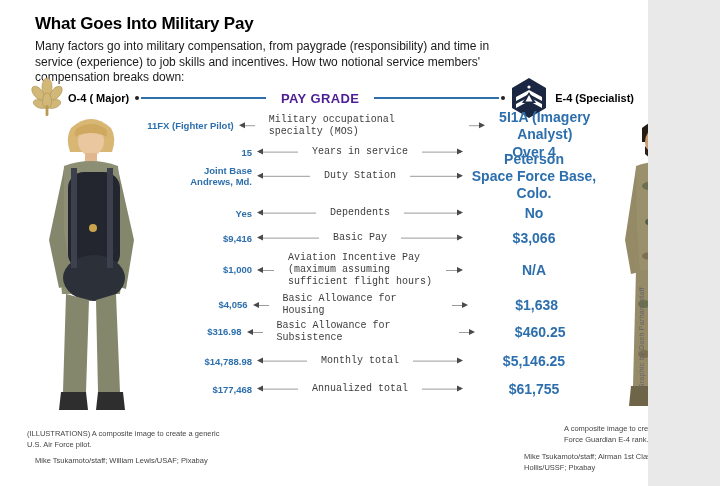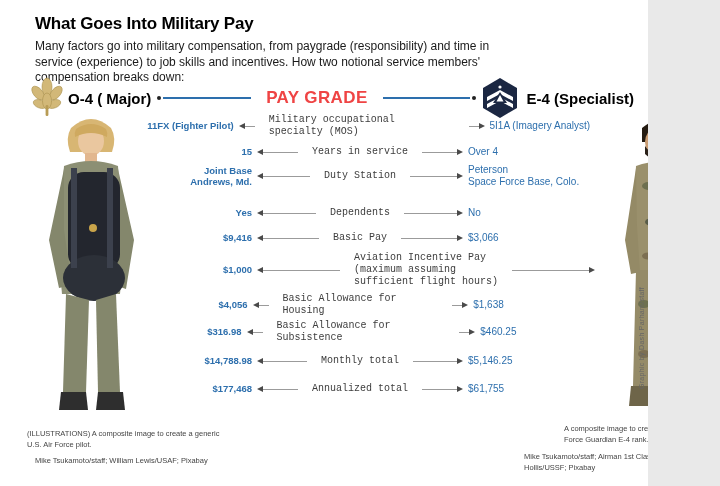--- a/index.html
+++ b/index.html
@@ -5,31 +5,31 @@
   html,body{margin:0;padding:0;background:#e9e9e9;}
   .canvas{position:relative;width:648px;height:486px;background:#ffffff;overflow:hidden;
           font-family:"Liberation Sans", sans-serif;color:#111;}
 
   
   .title{position:absolute;left:35px;top:14px;font-size:17px;font-weight:800;letter-spacing:-0.2px;color:#000;}
   .subtitle{position:absolute;left:35px;top:39px;width:485px;font-size:12px;line-height:1.3;color:#1a1a1a;}
 
   
   .pg-bar{position:absolute;left:30px;right:10px;top:76px;height:44px;display:flex;align-items:center;}
-  .pg-side{font-size:15px;font-weight:700;color:#000;white-space:nowrap;margin:0 4px;}
-  .pg-title{font-size:17px;font-weight:800;color:#ef4444;letter-spacing:0.4px;margin:0 15px;white-space:nowrap;}
+  .pg-side{font-size:11px;font-weight:700;color:#000;white-space:nowrap;margin:0 4px;}
+  .pg-title{font-size:13px;font-weight:800;color:#4c1d95;letter-spacing:0.4px;margin:0 15px;white-space:nowrap;}
   .pg-line{flex:1;height:2px;background:#2d6fad;min-width:20px;}
   .pg-dot{width:4px;height:4px;border-radius:50%;background:#222;flex:0 0 auto;margin:0 2px;}
   .pg-icon{flex:0 0 auto;}
 
   
   .row{position:absolute;left:140px;width:460px;display:flex;align-items:center;transform:translateY(-50%);}
   .cell{white-space:pre-line;}
   .cell.left{width:112px;text-align:right;font-size:9.5px;font-weight:700;color:#2d6fad;line-height:1.2;}
-  .cell.right{width:132px;text-align:left;font-size:10px;font-weight:400;color:#2d6fad;line-height:1.2;}
+  .cell.right{width:132px;text-align:center;font-size:14px;font-weight:700;color:#2d6fad;line-height:1.2;}
   .cell.label{flex:0 1 auto;text-align:left;font-size:10px;color:#3d3d3d;line-height:1.2;padding:0 7px;font-family:Liberation Mono, monospace;}
   .arrow{flex:1 1 auto;min-width:14px;height:0;border-top:1.2px solid #9b9b9b;margin:0 7px;position:relative;}
   .arrow-left::before{content:"";position:absolute;left:-2px;top:-4px;width:0;height:0;
     border-style:solid;border-width:3.2px 6px 3.2px 0;border-color:transparent #4a4a4a transparent transparent;}
   .arrow-right::after{content:"";position:absolute;right:-2px;top:-4px;width:0;height:0;
     border-style:solid;border-width:3.2px 0 3.2px 6px;border-color:transparent transparent transparent #4a4a4a;}
 
   
   .photo{position:absolute;}
   .photo.pilot{left:16px;top:108px;}
@@ -158,20 +158,21 @@
     <div class="arrow arrow-right"></div>
     <div class="cell right">$3,066</div>
   </div>
   <div class="row" style="top:270px">
     <div class="cell left">$1,000</div>
     <div class="arrow arrow-left"></div>
     <div class="cell label">Aviation Incentive Pay
 (maximum assuming
 sufficient flight hours)</div>
     <div class="arrow arrow-right"></div>
+    <div class="cell right">N/A</div>
   </div>
   <div class="row" style="top:305px">
     <div class="cell left">$4,056</div>
     <div class="arrow arrow-left"></div>
     <div class="cell label">Basic Allowance for Housing</div>
     <div class="arrow arrow-right"></div>
     <div class="cell right">$1,638</div>
   </div>
   <div class="row" style="top:332px">
     <div class="cell left">$316.98</div>

